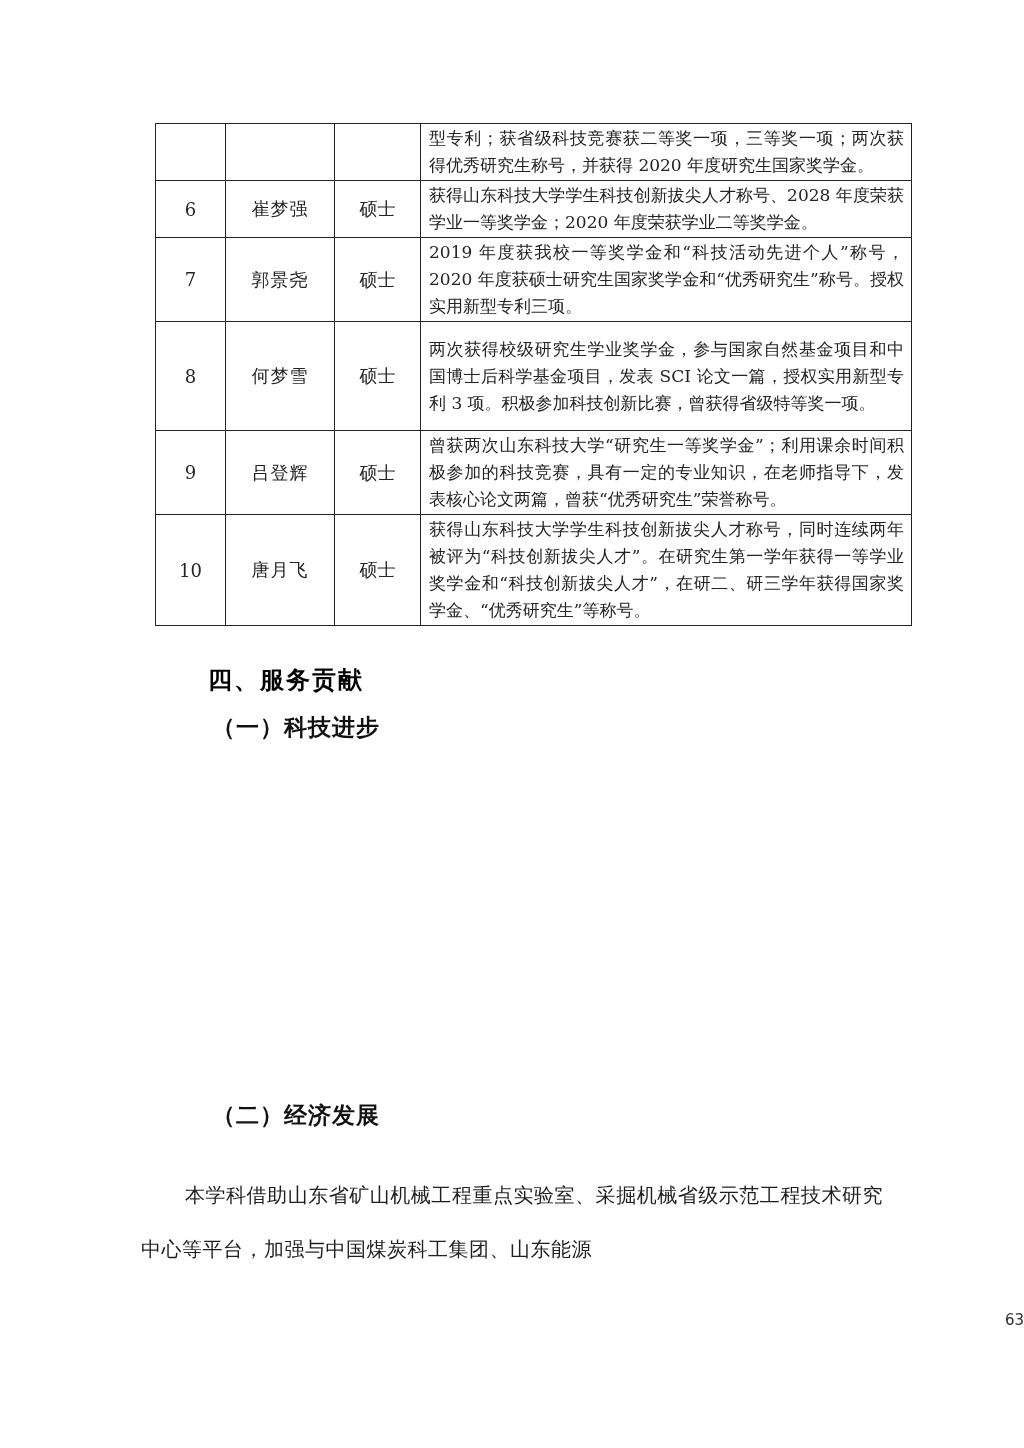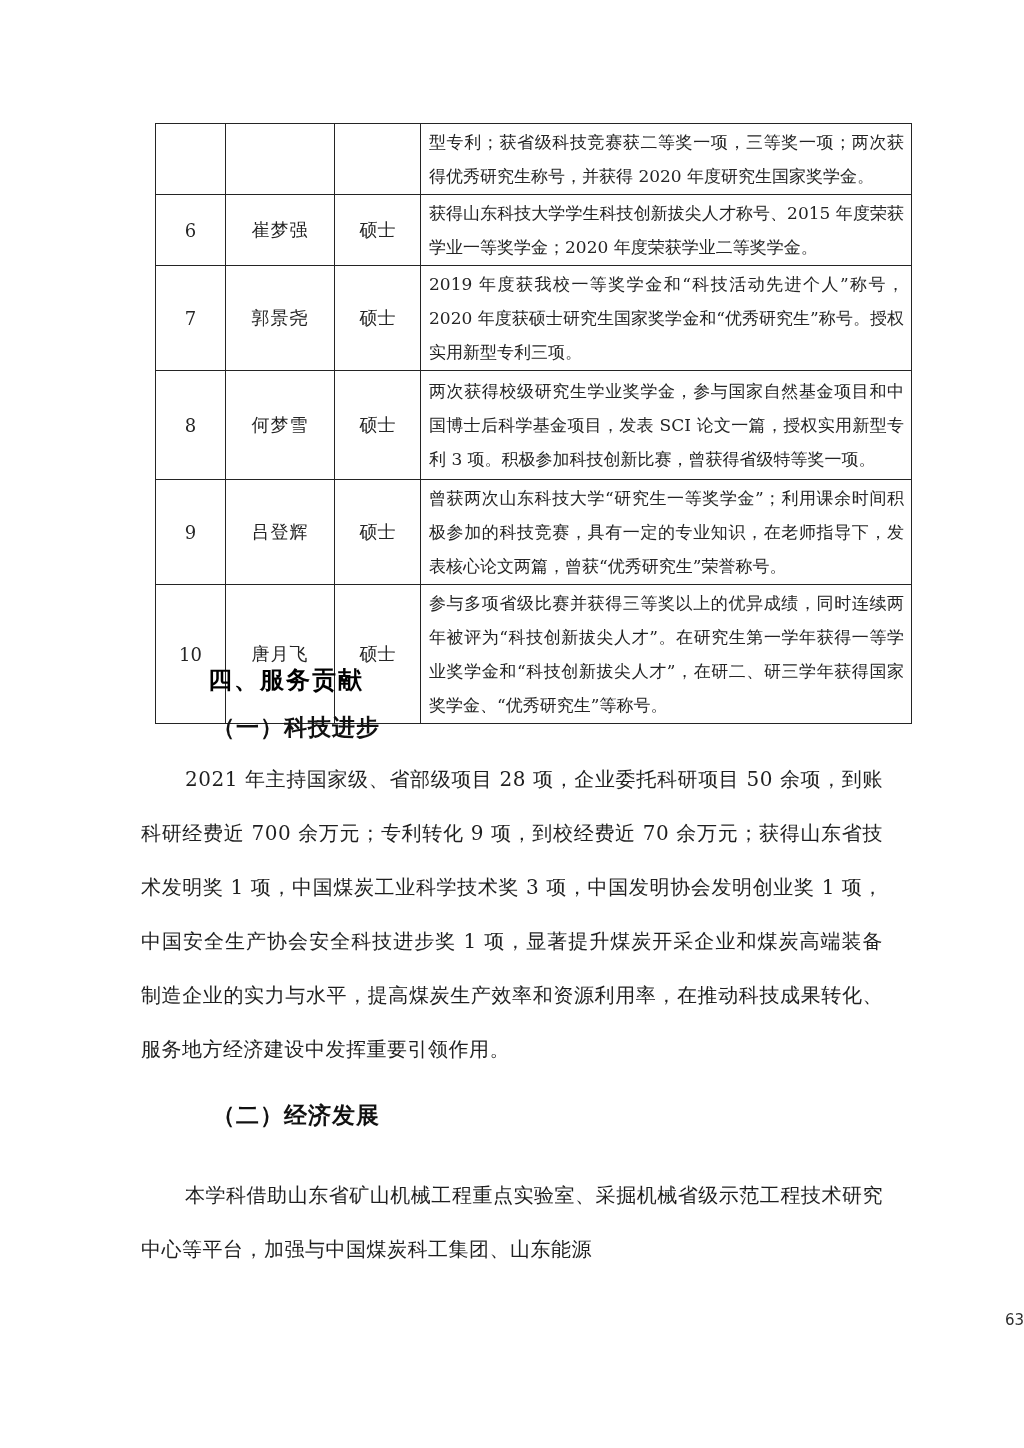--- a/index.html
+++ b/index.html
@@ -28,21 +28,21 @@
     border: 1.5px solid #242424;
     vertical-align: middle;
   }
   td.c-num, td.c-name, td.c-degree {
     text-align: center;
     font-size: 18px;
   }
   td.c-name { letter-spacing: 1px; }
   td.c-desc {
     font-size: 17px;
-    line-height: 34px;
+    line-height: 27px;
     padding: 1px 7px 1px 8px;
     text-align: justify;
   }
   tr.h2l  { height: 55px; }
   tr.h3l  { height: 81px; }
   tr.h4l  { height: 109px; }
   tr.h4lb { height: 110px; }
 
   
   .sec-heading {
@@ -107,21 +107,21 @@
       <tr class="h2l">
         <td class="c-num"></td>
         <td class="c-name"></td>
         <td class="c-degree"></td>
         <td class="c-desc">型专利；获省级科技竞赛获二等奖一项，三等奖一项；两次获得优秀研究生称号，并获得 2020 年度研究生国家奖学金。</td>
       </tr>
       <tr class="h2l">
         <td class="c-num">6</td>
         <td class="c-name">崔梦强</td>
         <td class="c-degree">硕士</td>
-        <td class="c-desc">获得山东科技大学学生科技创新拔尖人才称号、2015 年度荣获学业一等奖学金；2020 年度荣获学业二等奖学金。</td>
+        <td class="c-desc">获得山东科技大学学生科技创新拔尖人才称号、2028 年度荣获学业一等奖学金；2020 年度荣获学业二等奖学金。</td>
       </tr>
       <tr class="h3l">
         <td class="c-num">7</td>
         <td class="c-name">郭景尧</td>
         <td class="c-degree">硕士</td>
         <td class="c-desc">2019 年度获我校一等奖学金和“科技活动先进个人”称号，2020 年度获硕士研究生国家奖学金和“优秀研究生”称号。授权实用新型专利三项。</td>
       </tr>
       <tr class="h4l">
         <td class="c-num">8</td>
         <td class="c-name">何梦雪</td>
@@ -131,30 +131,29 @@
       <tr class="h3l">
         <td class="c-num">9</td>
         <td class="c-name">吕登辉</td>
         <td class="c-degree">硕士</td>
         <td class="c-desc">曾获两次山东科技大学“研究生一等奖学金”；利用课余时间积极参加的科技竞赛，具有一定的专业知识，在老师指导下，发表核心论文两篇，曾获“优秀研究生”荣誉称号。</td>
       </tr>
       <tr class="h4lb">
         <td class="c-num">10</td>
         <td class="c-name">唐月飞</td>
         <td class="c-degree">硕士</td>
-        <td class="c-desc">参与多项省级比赛并获得三等奖以上的优异成绩，同时连续两年被评为“科技创新拔尖人才”。在研究生第一学年获得一等学业奖学金和“科技创新拔尖人才”，在研二、研三学年获得国家奖学金、“优秀研究生”等称号。</td>
+        <td class="c-desc">获得山东科技大学学生科技创新拔尖人才称号，同时连续两年被评为“科技创新拔尖人才”。在研究生第一学年获得一等学业奖学金和“科技创新拔尖人才”，在研二、研三学年获得国家奖学金、“优秀研究生”等称号。</td>
       </tr>
     </tbody>
   </table>
 
   <div class="sec-heading">四、服务贡献</div>
 
   <div class="sub-heading first">（一）科技进步</div>
 
-  <p class="body-para first">2021 年主持国家级、省部级项目 28 项，企业委托科研项目 50 余项，到账科研经费近 700 余万元；专利转化 9 项，到校经费近 70 余万元；获得山东省技术发明奖 1 项，中国煤炭工业科学技术奖 3 项，中国发明协会发明创业奖 1 项，中国安全生产协会安全科技进步奖 1 项，显著提升煤炭开采企业和煤炭高端装备制造企业的实力与水平，提高煤炭生产效率和资源利用率，在推动科技成果转化、服务地方经济建设中发挥重要引领作用。</p>
 
   <div class="sub-heading second">（二）经济发展</div>
 
   <p class="body-para second">本学科借助山东省矿山机械工程重点实验室、采掘机械省级示范工程技术研究中心等平台，加强与中国煤炭科工集团、山东能源</p>
 
   <div class="page-number">63</div>
 
 </div>
 
 </body></html>

